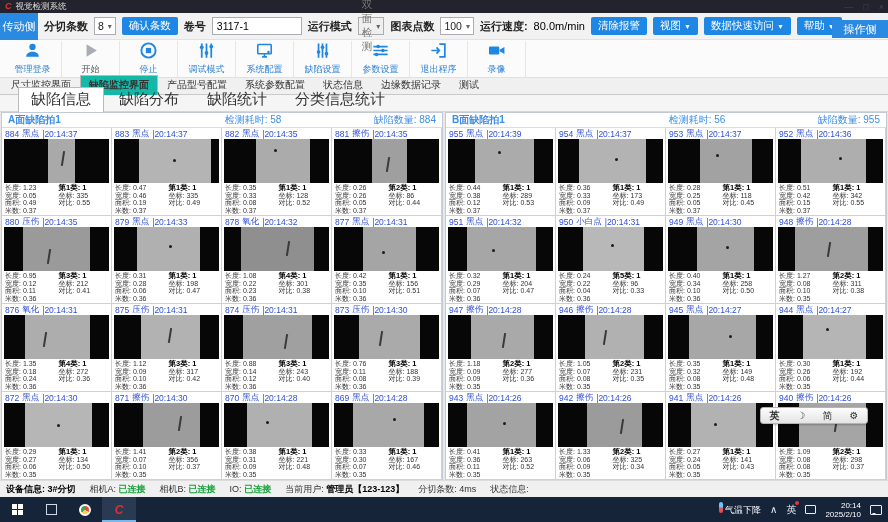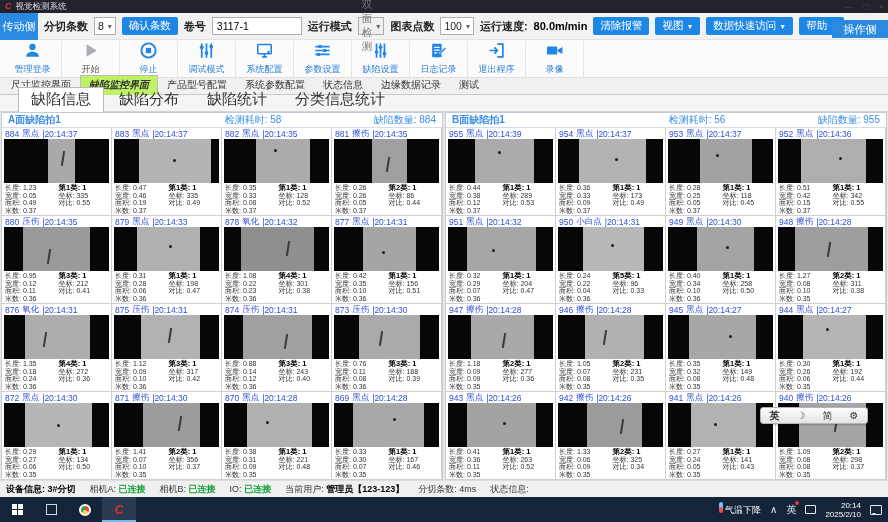--- a/index.html
+++ b/index.html
@@ -14,36 +14,36 @@
   
   .toolbar1 { height:27px; background:#f2f2f2; border-bottom:1px solid #e2e2e2; display:flex; align-items:center; gap:6px; padding-right:120px; position:relative; }
   .side-btn { height:27px; width:38px; background:#2a8ae2; color:#fff; display:flex; align-items:center; justify-content:center; font-size:11px; flex:0 0 auto; }
   .tlabel { font-weight:700; color:#222; white-space:nowrap; }
   .fake-select { display:inline-flex; align-items:center; justify-content:space-between; height:18px; border:1px solid #abadb3; background:#fff; padding:0 3px; gap:4px; font-size:10.5px; }
   .fake-select .arr { color:#666; font-size:8px; }
   .fake-select.disabled { background:#efefef; color:#777; }
   .blue-btn { height:18px; background:#1e86e4; color:#fff; border:none; border-radius:2px; padding:0 7px; font-size:10.5px; display:inline-flex; align-items:center; gap:3px; white-space:nowrap; cursor:pointer; font-family:inherit; }
   .blue-btn .arr { font-size:7px; }
   .roll-input { height:18px; width:90px; border:1px solid #abadb3; padding:0 4px; font-size:10.5px; font-family:inherit; }
-  .speed-val { font-weight:700; color:#000; }
+  .speed-val { font-weight:400; color:#000; }
   .win-controls { position:absolute; top:-12px; right:4px; display:flex; gap:10px; color:#444; font-size:9px; height:12px; align-items:center; }
   .win-controls span { cursor:pointer; }
   .op-btn { position:absolute; right:0; bottom:1px; height:18px; width:56px; background:#2a8ae2; color:#fff; display:flex; align-items:center; justify-content:center; font-size:11px; }
 
   
   .toolbar2 { height:38px; background:#fbfbfb; border-bottom:1px solid #e0e0e0; display:flex; align-items:center; padding-left:4px; }
   .abtn { display:flex; flex-direction:column; align-items:center; justify-content:center; gap:1px; min-width:58px; padding:0 6px; height:36px; border-right:1px solid #e6e6e6; cursor:pointer; }
   .abtn svg { width:19px; height:19px; }
   .abtn .albl { font-size:9px; color:#2a7fd4; white-space:nowrap; }
   .abtn.gray .albl { color:#555; }
 
   
   .maintabs { height:17px; background:#f0f0f0; border-bottom:1px solid #c9c9c9; display:flex; align-items:flex-end; padding-left:2px; }
   .mtab { font-size:10px; padding:2px 8px 2px; border:1px solid transparent; border-bottom:none; color:#333; cursor:pointer; white-space:nowrap; }
-  .mtab.active { background:#bef264; border-color:#bbb; font-weight:700; margin-bottom:-1px; padding-bottom:3px;font-style:italic; }
+  .mtab.active { background:#14b8a6; border-color:#bbb; font-weight:700; margin-bottom:-1px; padding-bottom:3px; }
 
   
   .subtabs { height:17px; background:#f5f5f5; border-bottom:1px solid #d5d5d5; display:flex; align-items:flex-end; padding-left:18px; gap:2px; }
   .stab { font-size:15px; padding:2px 12px 2px; border:1px solid transparent; border-bottom:none; color:#333; cursor:pointer; white-space:nowrap; }
   .stab.active { background:#fff; border-color:#bbb; margin-bottom:-1px; padding-bottom:3px; }
 
   
   .panels { height:368px; display:flex; gap:2px; padding:0 1px; background:#e8e8e8; }
   .panel { flex:1; background:#fff; border:1px solid #c2cad6; display:flex; flex-direction:column; min-width:0; }
   .phead { height:15px; display:flex; align-items:center; padding:0 6px; border-bottom:1px solid #d7dde6; font-size:10px; color:#3d8ee8; }
@@ -175,43 +175,35 @@
   <div class="abtn">
     <span><svg viewBox="0 0 24 24" width="19" height="19" stroke="#1e86e4" stroke-width="2" fill="none">
           <rect x="3.5" y="4.5" width="17" height="11.5" rx="1"></rect>
           <path d="M9 20h6M12 16v4"></path>
           <circle cx="17" cy="14" r="1.6" fill="#1e86e4" stroke="none"></circle>
         </svg></span>
     <span class="albl">系统配置</span>
   </div>
   <div class="abtn">
     <span><svg viewBox="0 0 24 24" width="19" height="19" stroke="#1e86e4" stroke-width="2.2" fill="#1e86e4">
+          <path d="M7 3v18M12 3v18M17 3v18" fill="none"></path>
+          <circle cx="7" cy="14" r="2.3" stroke="none"></circle>
+          <circle cx="12" cy="8" r="2.3" stroke="none"></circle>
+          <circle cx="17" cy="16" r="2.3" stroke="none"></circle>
+        </svg></span>
+    <span class="albl">缺陷设置</span>
+  </div>
+  <div class="abtn">
+    <span><svg viewBox="0 0 24 24" width="19" height="19" stroke="#1e86e4" stroke-width="2.2" fill="#1e86e4">
           <path d="M3 7h18M3 12h18M3 17h18" fill="none"></path>
           <circle cx="9" cy="7" r="2.3" stroke="none"></circle>
           <circle cx="15" cy="12" r="2.3" stroke="none"></circle>
           <circle cx="7" cy="17" r="2.3" stroke="none"></circle>
         </svg></span>
     <span class="albl">参数设置</span>
-  </div>
-  <div class="abtn">
-    <span><svg viewBox="0 0 24 24" width="19" height="19" stroke="#1e86e4" stroke-width="2.2" fill="#1e86e4">
-          <path d="M7 3v18M12 3v18M17 3v18" fill="none"></path>
-          <circle cx="7" cy="14" r="2.3" stroke="none"></circle>
-          <circle cx="12" cy="8" r="2.3" stroke="none"></circle>
-          <circle cx="17" cy="16" r="2.3" stroke="none"></circle>
-        </svg></span>
-    <span class="albl">缺陷设置</span>
-  </div>
-  <div class="abtn">
-    <span><svg viewBox="0 0 24 24" width="19" height="19">
-          <rect x="4" y="3.5" width="12" height="17" rx="1" fill="#1e86e4"></rect>
-          <path d="M6.5 8h7M6.5 11.5h7M6.5 15h4" stroke="#fff" stroke-width="1.4"></path>
-          <path d="M13 15l7-7 1.6 1.6-7 7z" fill="#1e86e4" stroke="#fff" stroke-width=".8"></path>
-        </svg></span>
-    <span class="albl">日志记录</span>
   </div>
   <div class="abtn">
     <span><svg viewBox="0 0 24 24" width="19" height="19" stroke="#1e86e4" stroke-width="2.2" fill="none">
           <path d="M13 4h7v16h-7"></path>
           <path d="M3 12h10M9.5 8l3.5 4-3.5 4"></path>
         </svg></span>
     <span class="albl">退出程序</span>
   </div>
   <div class="abtn">
     <span><svg viewBox="0 0 24 24" width="19" height="19">

